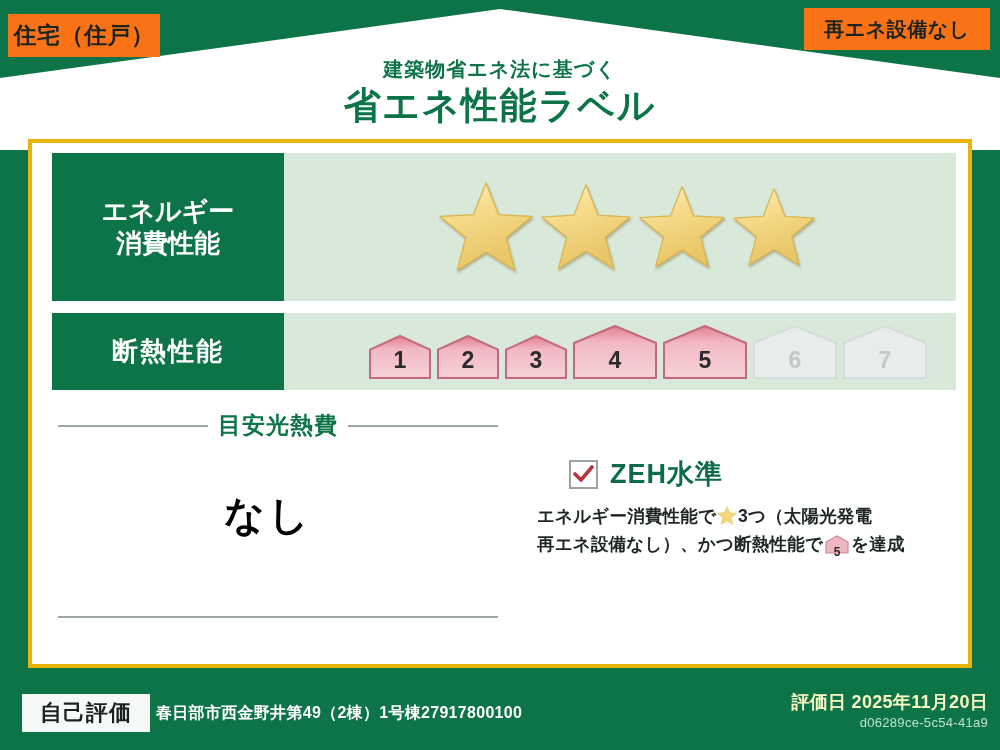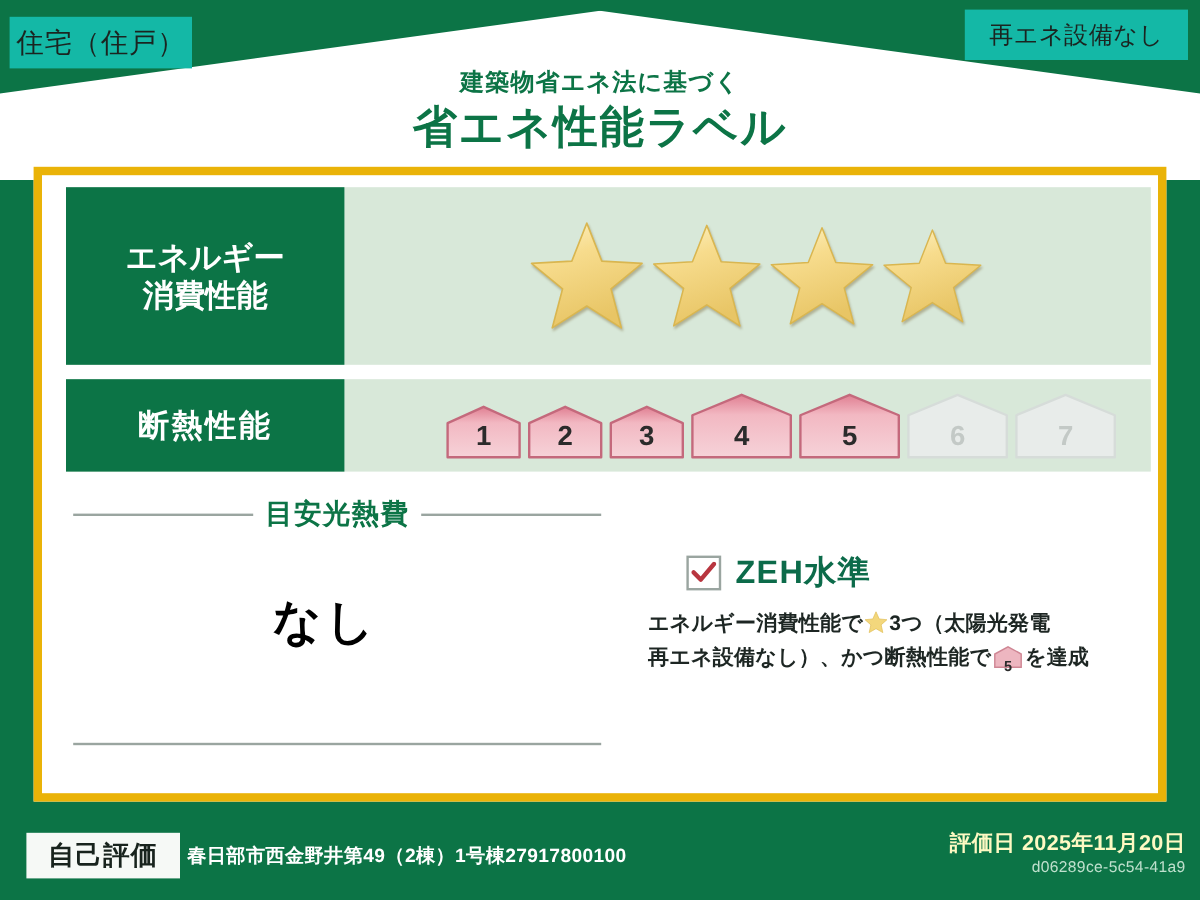--- a/index.html
+++ b/index.html
@@ -19,23 +19,23 @@
     position: absolute;
     left: 0; top: 0;
     width: 1000px; height: 150px;
     background: #ffffff;
     clip-path: polygon(0% 100%, 0% 52%, 50% 6%, 100% 52%, 100% 100%);
   }
 
   
   .corner-badge {
     position: absolute;
-    background: #14b8a6;
+    background: #f97316;
     color: #1b2420;
-    font-weight: normal;
+    font-weight: bold;
     display: flex; align-items: center; justify-content: center;
     letter-spacing: 0.5px;
     z-index: 6;
   }
   #badge-housing {
     left: 8px; top: 14px;
     width: 152px; height: 43px;
     font-size: 23px;
   }
   #badge-renewable {
@@ -61,21 +61,21 @@
     margin-top: 6px;
     line-height: 1.1;
   }
 
   
   .card {
     position: absolute;
     left: 28px; top: 139px;
     width: 944px; height: 529px;
     background: #ffffff;
-    border: 7px solid #eab308;
+    border: 4px solid #eab308;
   }
 
   
   .perf-row {
     position: absolute;
     left: 20px;
     width: 904px;
     background: #d8e8d9;
     display: flex; align-items: stretch;
   }

